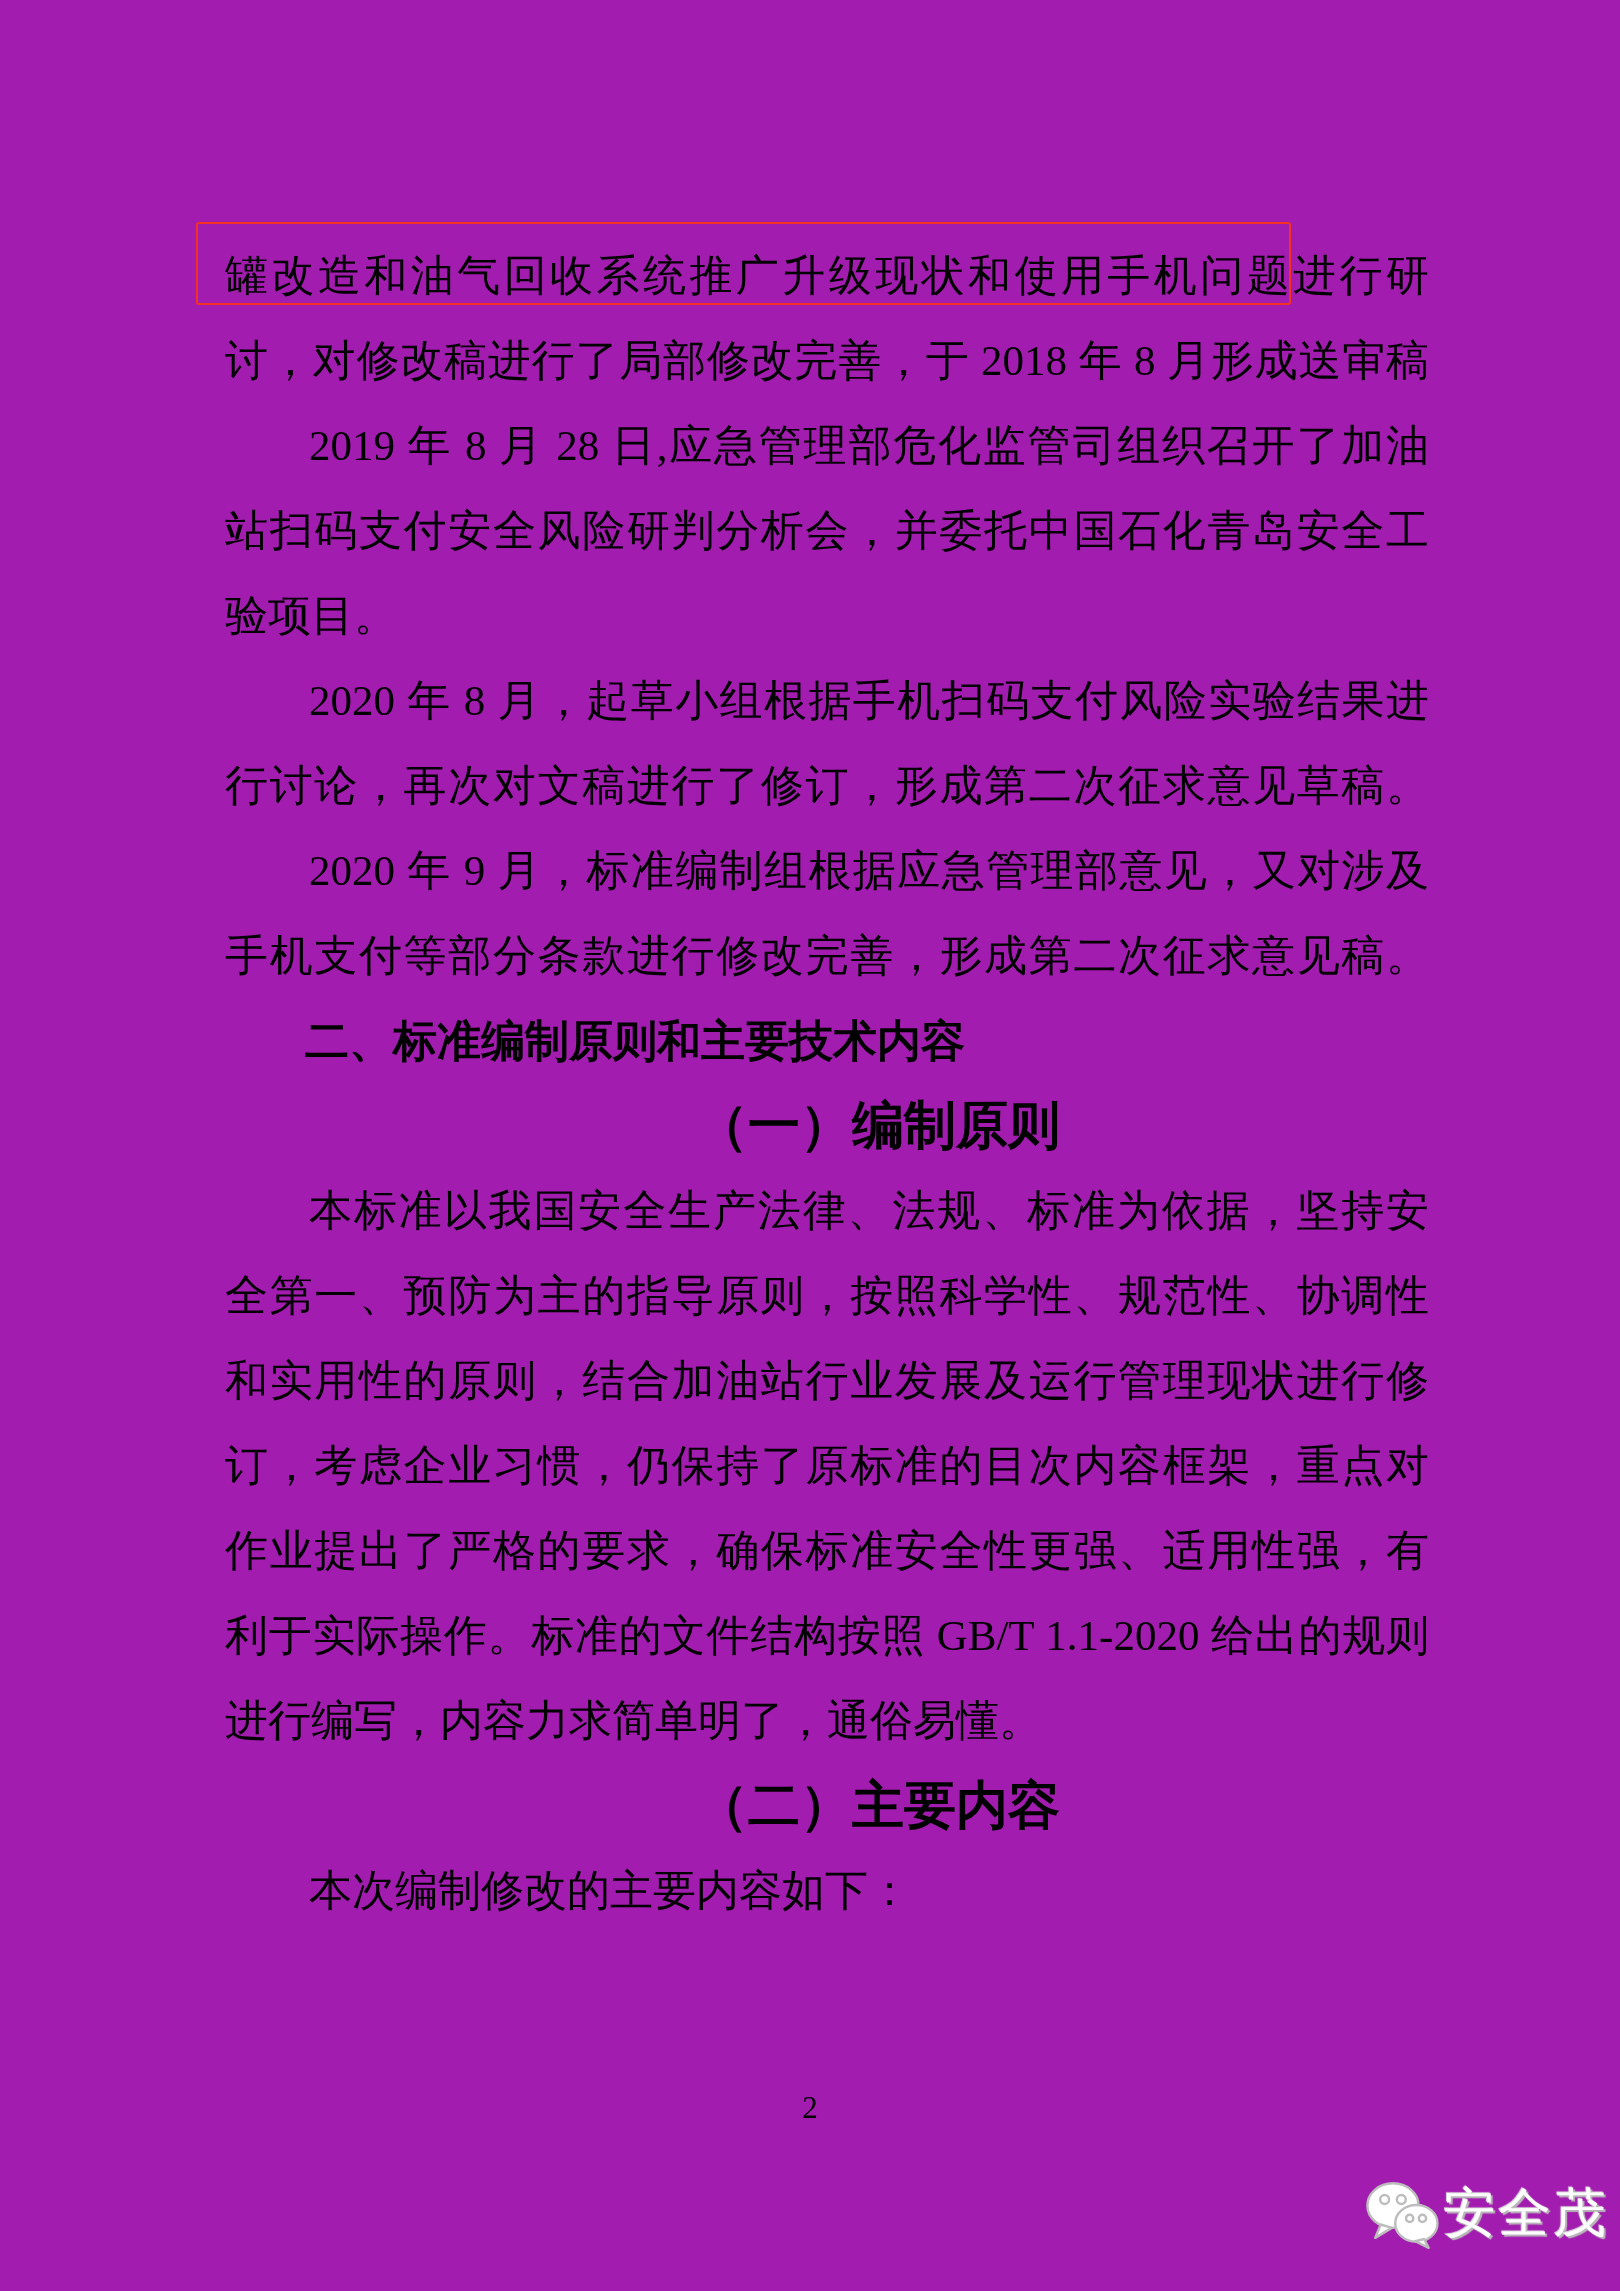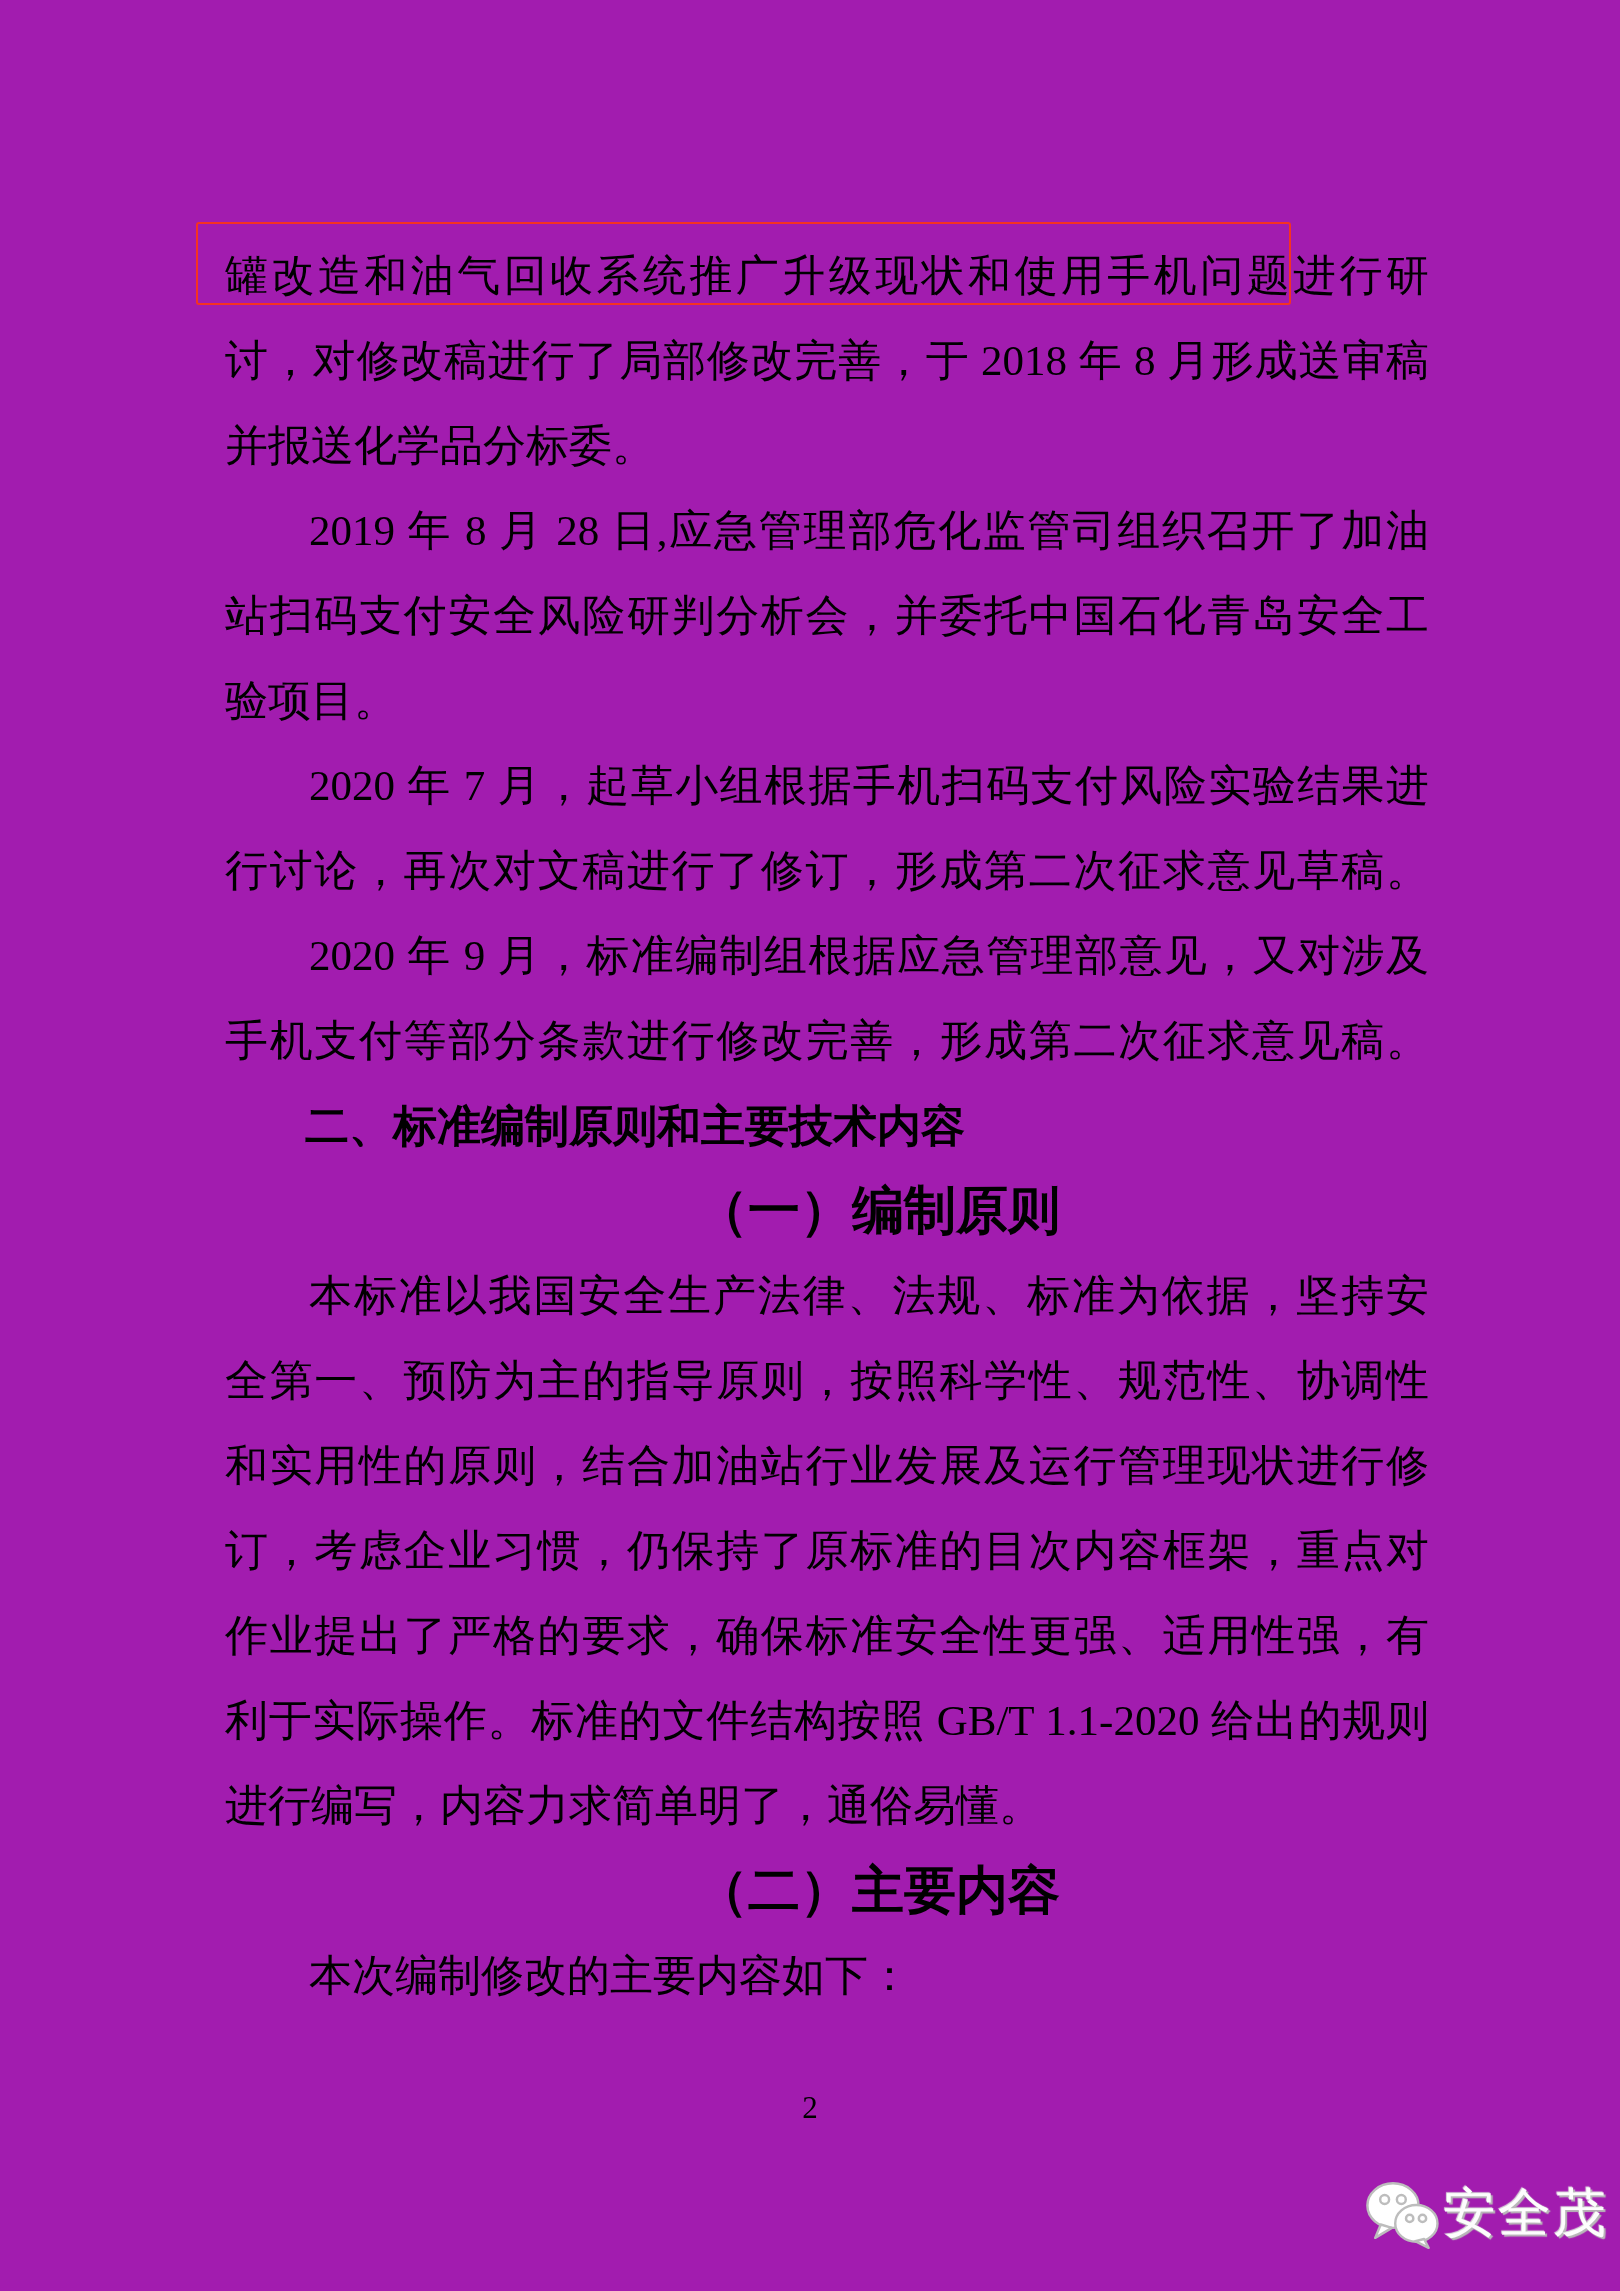--- a/index.html
+++ b/index.html
@@ -76,25 +76,24 @@
   }
 </style>
 </head>
 <body>
 
 <div class="page" style="background: #a21caf;">
 
   <div class="doc" id="doc" style="color: rgb(0, 0, 0);">
       <div class="line j">罐改造和油气回收系统推广升级现状和使用手机问题进行研</div>
       <div class="line j">讨，对修改稿进行了局部修改完善，于 2018 年 8 月形成送审稿</div>
-      <div class="line">并报送化学品分标委。</div>
       <div class="line j ind">2019 年 8 月 28 日,应急管理部危化监管司组织召开了加油</div>
       <div class="line j">站扫码支付安全风险研判分析会，并委托中国石化青岛安全工</div>
       <div class="line">验项目。</div>
-      <div class="line j ind">2020 年 7 月，起草小组根据手机扫码支付风险实验结果进</div>
+      <div class="line j ind">2020 年 8 月，起草小组根据手机扫码支付风险实验结果进</div>
       <div class="line j">行讨论，再次对文稿进行了修订，形成第二次征求意见草稿。</div>
       <div class="line j ind">2020 年 9 月，标准编制组根据应急管理部意见，又对涉及</div>
       <div class="line j">手机支付等部分条款进行修改完善，形成第二次征求意见稿。</div>
       <div class="line h1">二、标准编制原则和主要技术内容</div>
       <div class="line h2">（一）编制原则</div>
       <div class="line j ind">本标准以我国安全生产法律、法规、标准为依据，坚持安</div>
       <div class="line j">全第一、预防为主的指导原则，按照科学性、规范性、协调性</div>
       <div class="line j">和实用性的原则，结合加油站行业发展及运行管理现状进行修</div>
       <div class="line j">订，考虑企业习惯，仍保持了原标准的目次内容框架，重点对</div>
       <div class="line j">作业提出了严格的要求，确保标准安全性更强、适用性强，有</div>

